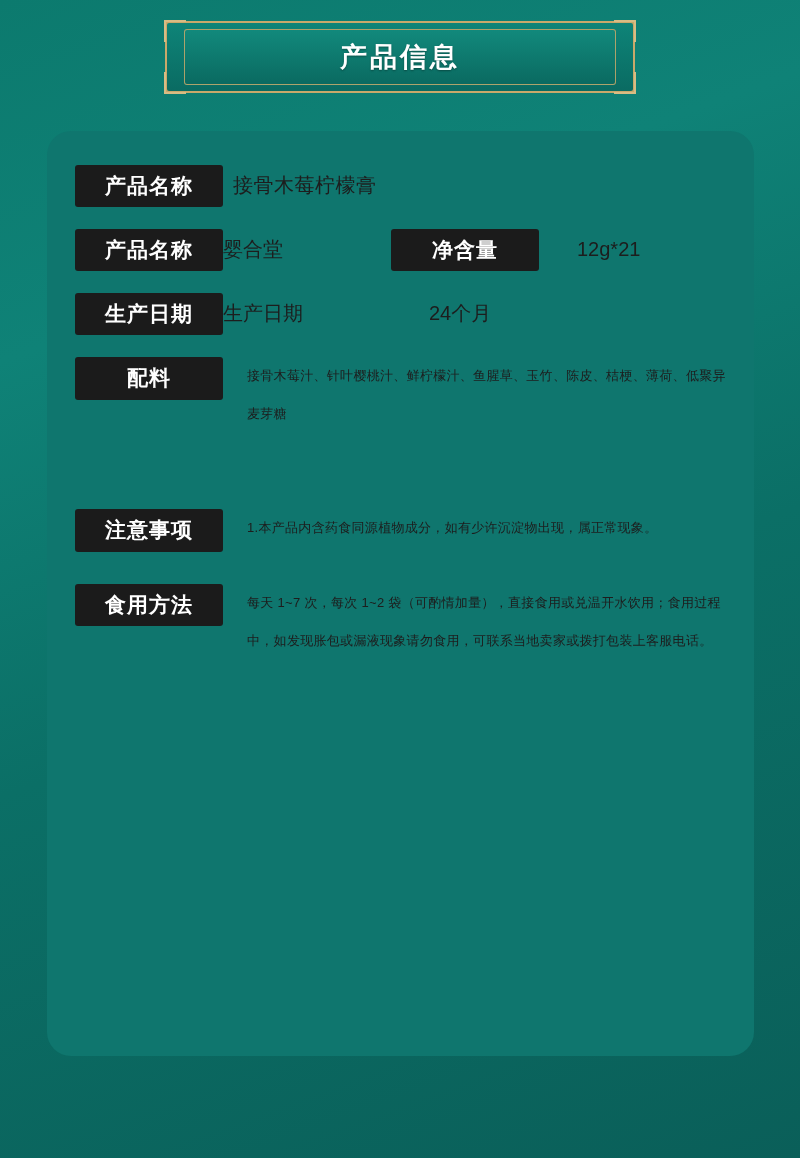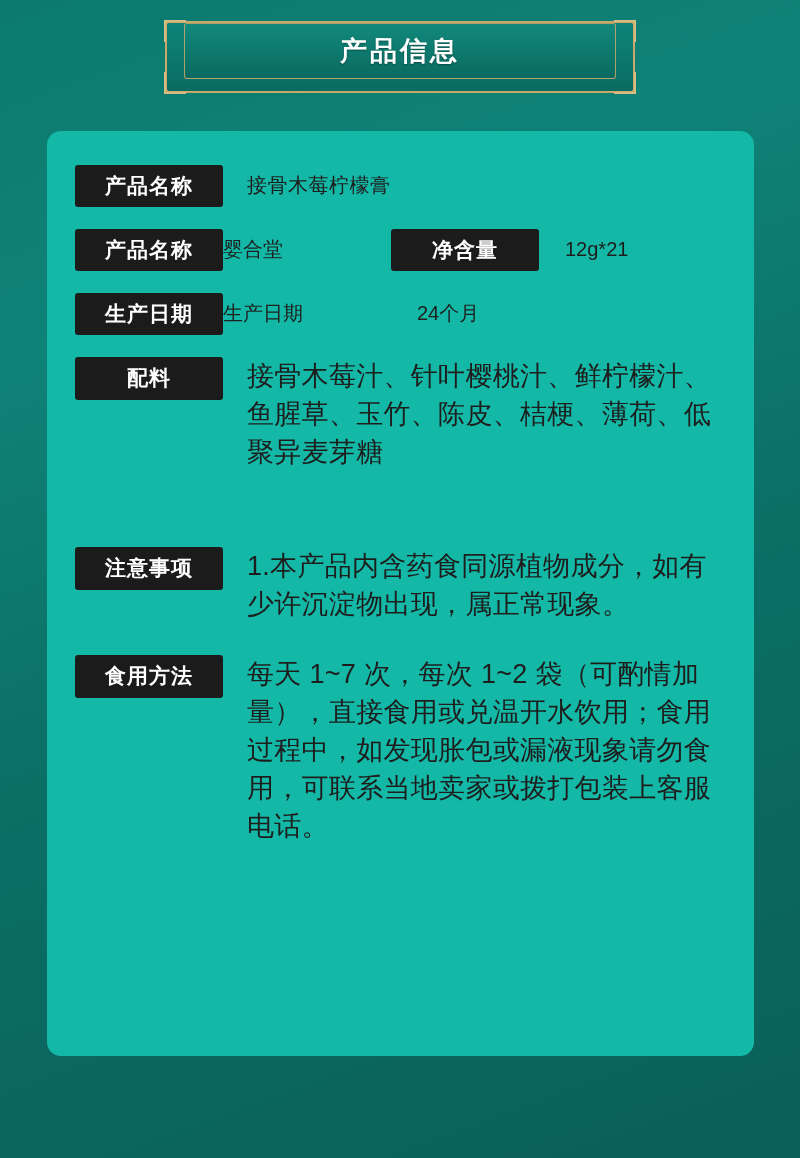--- a/index.html
+++ b/index.html
@@ -28,21 +28,21 @@
   }
   .banner-outer {
     position: relative;
     width: 470px;
     height: 72px;
     border: 2px solid #c9a96a;
     border-radius: 4px;
     background: linear-gradient(180deg, #0e8478 0%, #0a6b62 100%);
     box-sizing: border-box;
     display: flex;
-    align-items: flex-start;
+    align-items: center;
     justify-content: center;
   }
   
   .banner-outer::before,
   .banner-outer::after {
     content: "";
     position: absolute;
     top: -2px;
     width: 26px;
     height: 72px;
@@ -87,22 +87,22 @@
   .bc-bl { bottom: -3px; left: -3px; border-bottom-width: 2px; border-left-width: 2px; }
   .bc-br { bottom: -3px; right: -3px; border-bottom-width: 2px; border-right-width: 2px; }
 
   
   .card {
     position: absolute;
     top: 131px;
     left: 47px;
     width: 707px;
     height: 925px;
-    background: #14b8a6;
-    border-radius: 14px;
+    background: #0f766e;
+    border-radius: 24px;
     box-sizing: border-box;
     padding: 34px 28px 20px 28px;
   }
 
   .row {
     display: flex;
     align-items: flex-start;
     margin-bottom: 22px;
   }
 
@@ -119,52 +119,52 @@
     text-align: center;
     box-sizing: border-box;
     line-height: 1.15;
   }
 
   .val {
     flex: 1 1 auto;
     color: #1d1d1d;
     font-size: 20px;
     line-height: 34px;
-    padding-left: 24px;
+    padding-left: 10px;
     padding-top: 3px;
     box-sizing: border-box;
     letter-spacing: 0.5px;
   }
 
   
   .pair-left-val {
     flex: 0 0 168px;
     color: #1d1d1d;
     font-size: 20px;
     line-height: 34px;
     padding-top: 3px;
     box-sizing: border-box;
   }
   .pair-right-val {
     flex: 1 1 auto;
     color: #1d1d1d;
     font-size: 20px;
     line-height: 34px;
-    padding-left: 26px;
+    padding-left: 38px;
     padding-top: 3px;
     box-sizing: border-box;
   }
 
   .gap-lg { height: 54px; }
   .gap-md { height: 10px; }
 
   .val-multiline {
     flex: 1 1 auto;
     color: #1d1d1d;
-    font-size: 27px;
+    font-size: 13px;
     line-height: 38px;
     padding-left: 24px;
     padding-top: 0px;
     box-sizing: border-box;
     letter-spacing: 0.3px;
   }
 </style>
 </head>
 <body>
 

